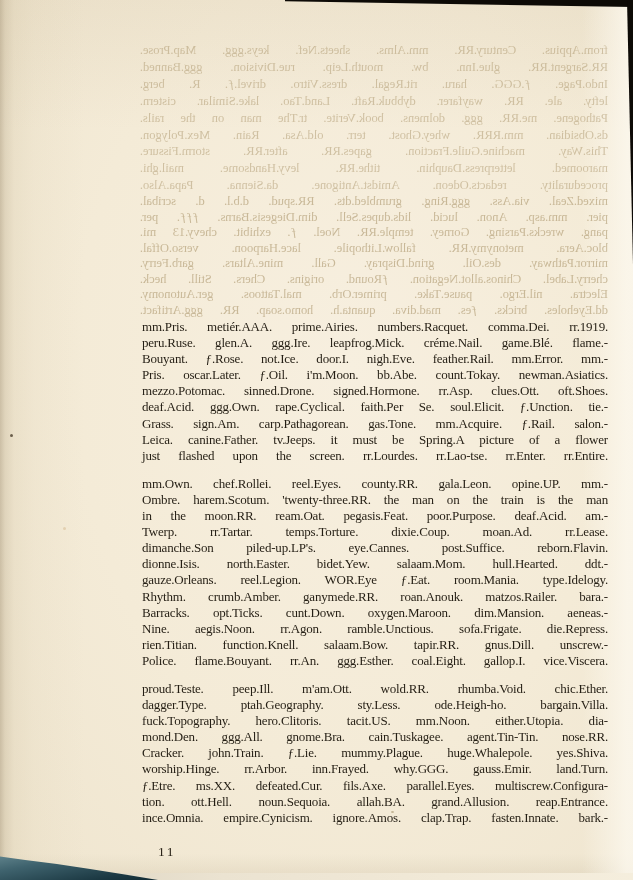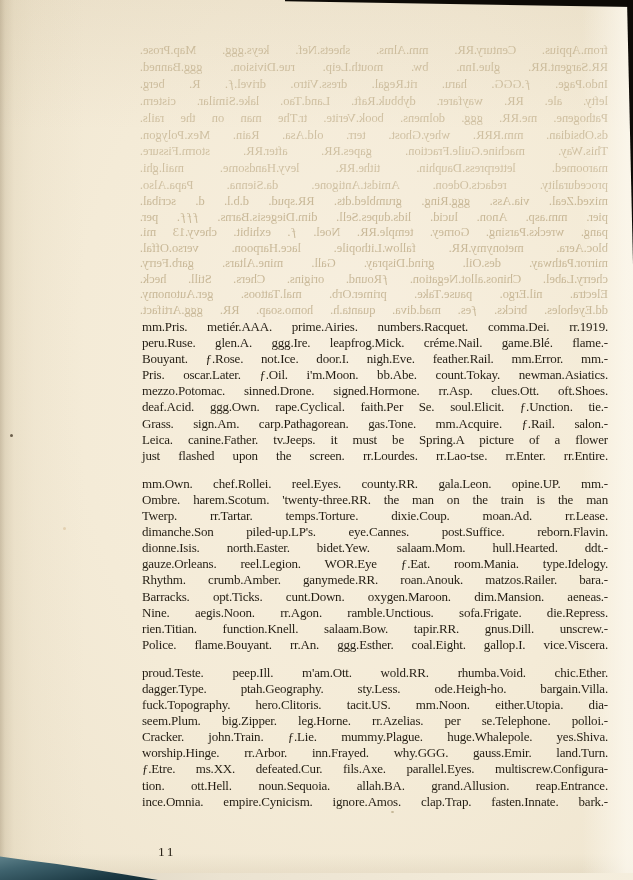--- a/index.html
+++ b/index.html
@@ -95,35 +95,36 @@
         <div class="line">Pris. oscar.Later. ƒ.Oil. i'm.Moon. bb.Abe. count.Tokay. newman.Asiatics.</div>
         <div class="line">mezzo.Potomac. sinned.Drone. signed.Hormone. rr.Asp. clues.Ott. oft.Shoes.</div>
         <div class="line">deaf.Acid. ggg.Own. rape.Cyclical. faith.Per Se. soul.Elicit. ƒ.Unction. tie.-</div>
         <div class="line">Grass. sign.Am. carp.Pathagorean. gas.Tone. mm.Acquire. ƒ.Rail. salon.-</div>
         <div class="line">Leica. canine.Father. tv.Jeeps. it must be Spring.A picture of a flower</div>
         <div class="line">just flashed upon the screen. rr.Lourdes. rr.Lao-tse. rr.Enter. rr.Entire.</div>
       </div>
     <div class="para">
         <div class="line">mm.Own. chef.Rollei. reel.Eyes. county.RR. gala.Leon. opine.UP. mm.-</div>
         <div class="line">Ombre. harem.Scotum. 'twenty-three.RR. the man on the train is the man</div>
+        <div class="line">in the moon.RR. ream.Oat. pegasis.Feat. poor.Purpose. deaf.Acid. am.-</div>
         <div class="line">Twerp. rr.Tartar. temps.Torture. dixie.Coup. moan.Ad. rr.Lease.</div>
         <div class="line">dimanche.Son piled-up.LP's. eye.Cannes. post.Suffice. reborn.Flavin.</div>
         <div class="line">dionne.Isis. north.Easter. bidet.Yew. salaam.Mom. hull.Hearted. ddt.-</div>
         <div class="line">gauze.Orleans. reel.Legion. WOR.Eye ƒ.Eat. room.Mania. type.Idelogy.</div>
         <div class="line">Rhythm. crumb.Amber. ganymede.RR. roan.Anouk. matzos.Railer. bara.-</div>
         <div class="line">Barracks. opt.Ticks. cunt.Down. oxygen.Maroon. dim.Mansion. aeneas.-</div>
         <div class="line">Nine. aegis.Noon. rr.Agon. ramble.Unctious. sofa.Frigate. die.Repress.</div>
         <div class="line">rien.Titian. function.Knell. salaam.Bow. tapir.RR. gnus.Dill. unscrew.-</div>
         <div class="line">Police. flame.Bouyant. rr.An. ggg.Esther. coal.Eight. gallop.I. vice.Viscera.</div>
       </div>
     <div class="para">
         <div class="line">proud.Teste. peep.Ill. m'am.Ott. wold.RR. rhumba.Void. chic.Ether.</div>
         <div class="line">dagger.Type. ptah.Geography. sty.Less. ode.Heigh-ho. bargain.Villa.</div>
         <div class="line">fuck.Topography. hero.Clitoris. tacit.US. mm.Noon. either.Utopia. dia-</div>
-        <div class="line">seem.Plum. big.Zipper. leg.Horne. rr.Azelias. per se.Telephone. polloi.-</div>
+        <div class="line">mond.Den. ggg.All. gnome.Bra. cain.Tuskagee. agent.Tin-Tin. nose.RR.</div>
         <div class="line">Cracker. john.Train. ƒ.Lie. mummy.Plague. huge.Whalepole. yes.Shiva.</div>
         <div class="line">worship.Hinge. rr.Arbor. inn.Frayed. why.GGG. gauss.Emir. land.Turn.</div>
         <div class="line">ƒ.Etre. ms.XX. defeated.Cur. fils.Axe. parallel.Eyes. multiscrew.Configura-</div>
         <div class="line">tion. ott.Hell. noun.Sequoia. allah.BA. grand.Allusion. reap.Entrance.</div>
         <div class="line">ince.Omnia. empire.Cynicism. ignore.Amos. clap.Trap. fasten.Innate. bark.-</div>
       </div>
   </main>
 
   <div class="page-number">11</div>
 

